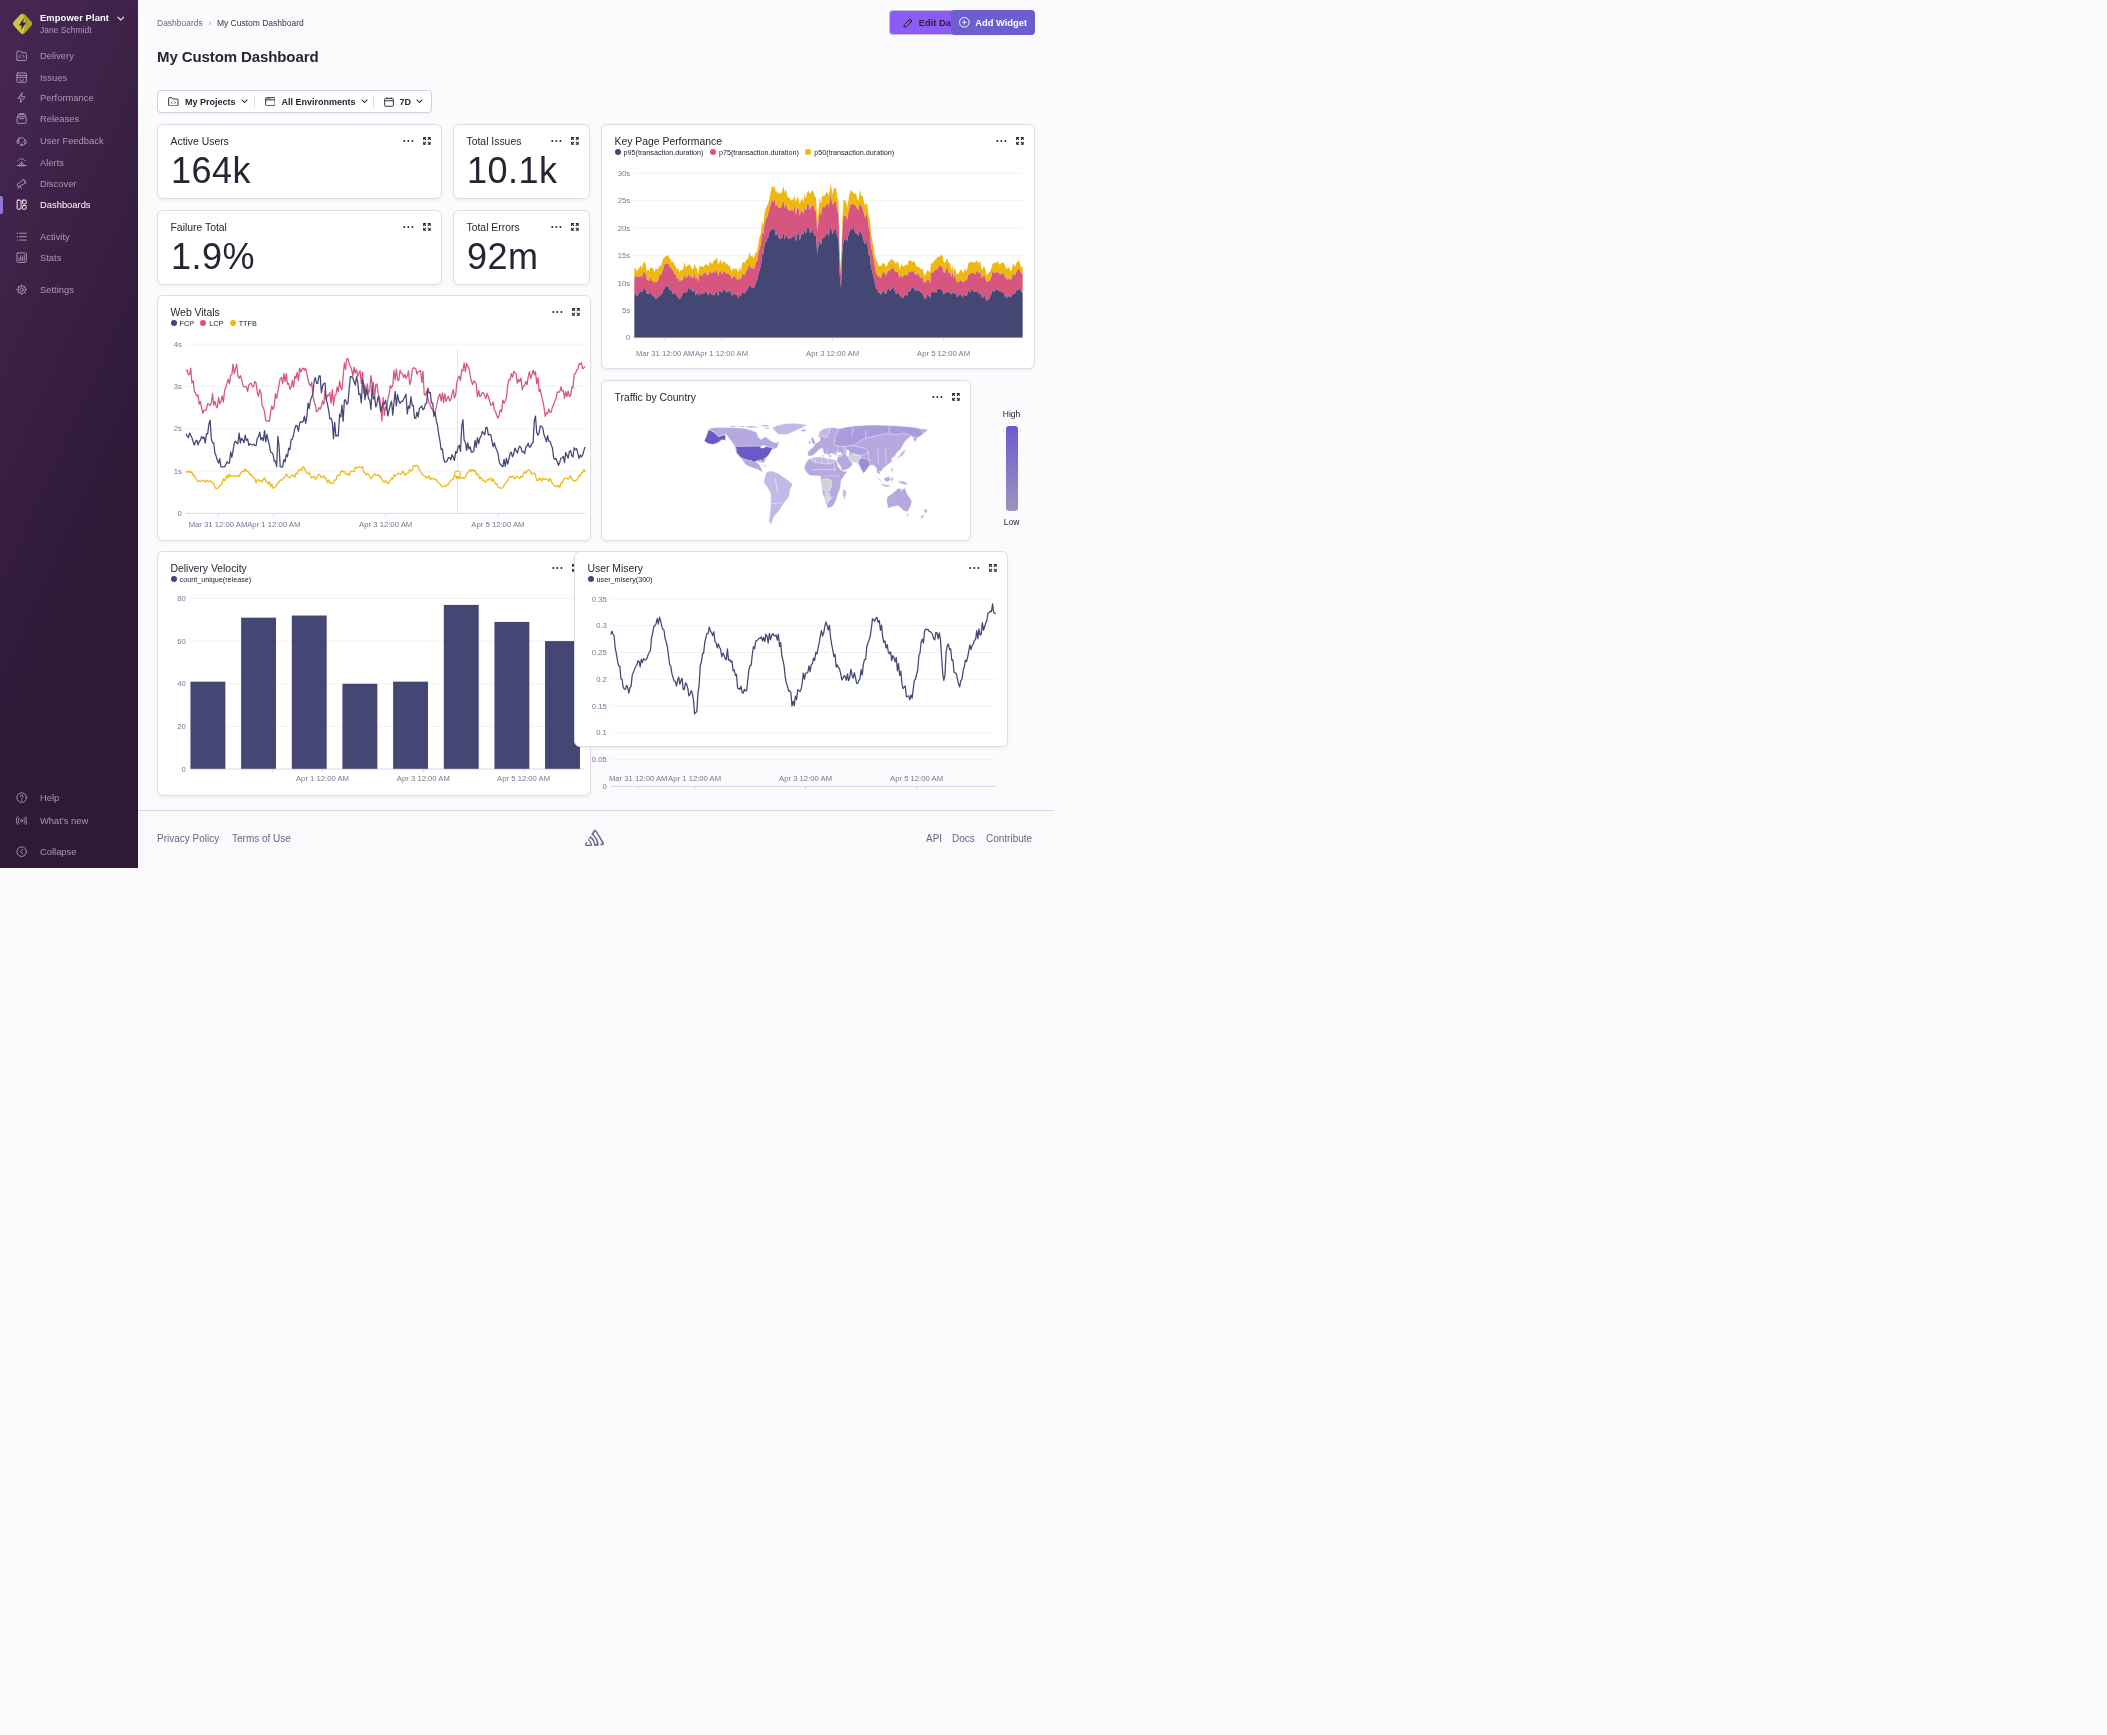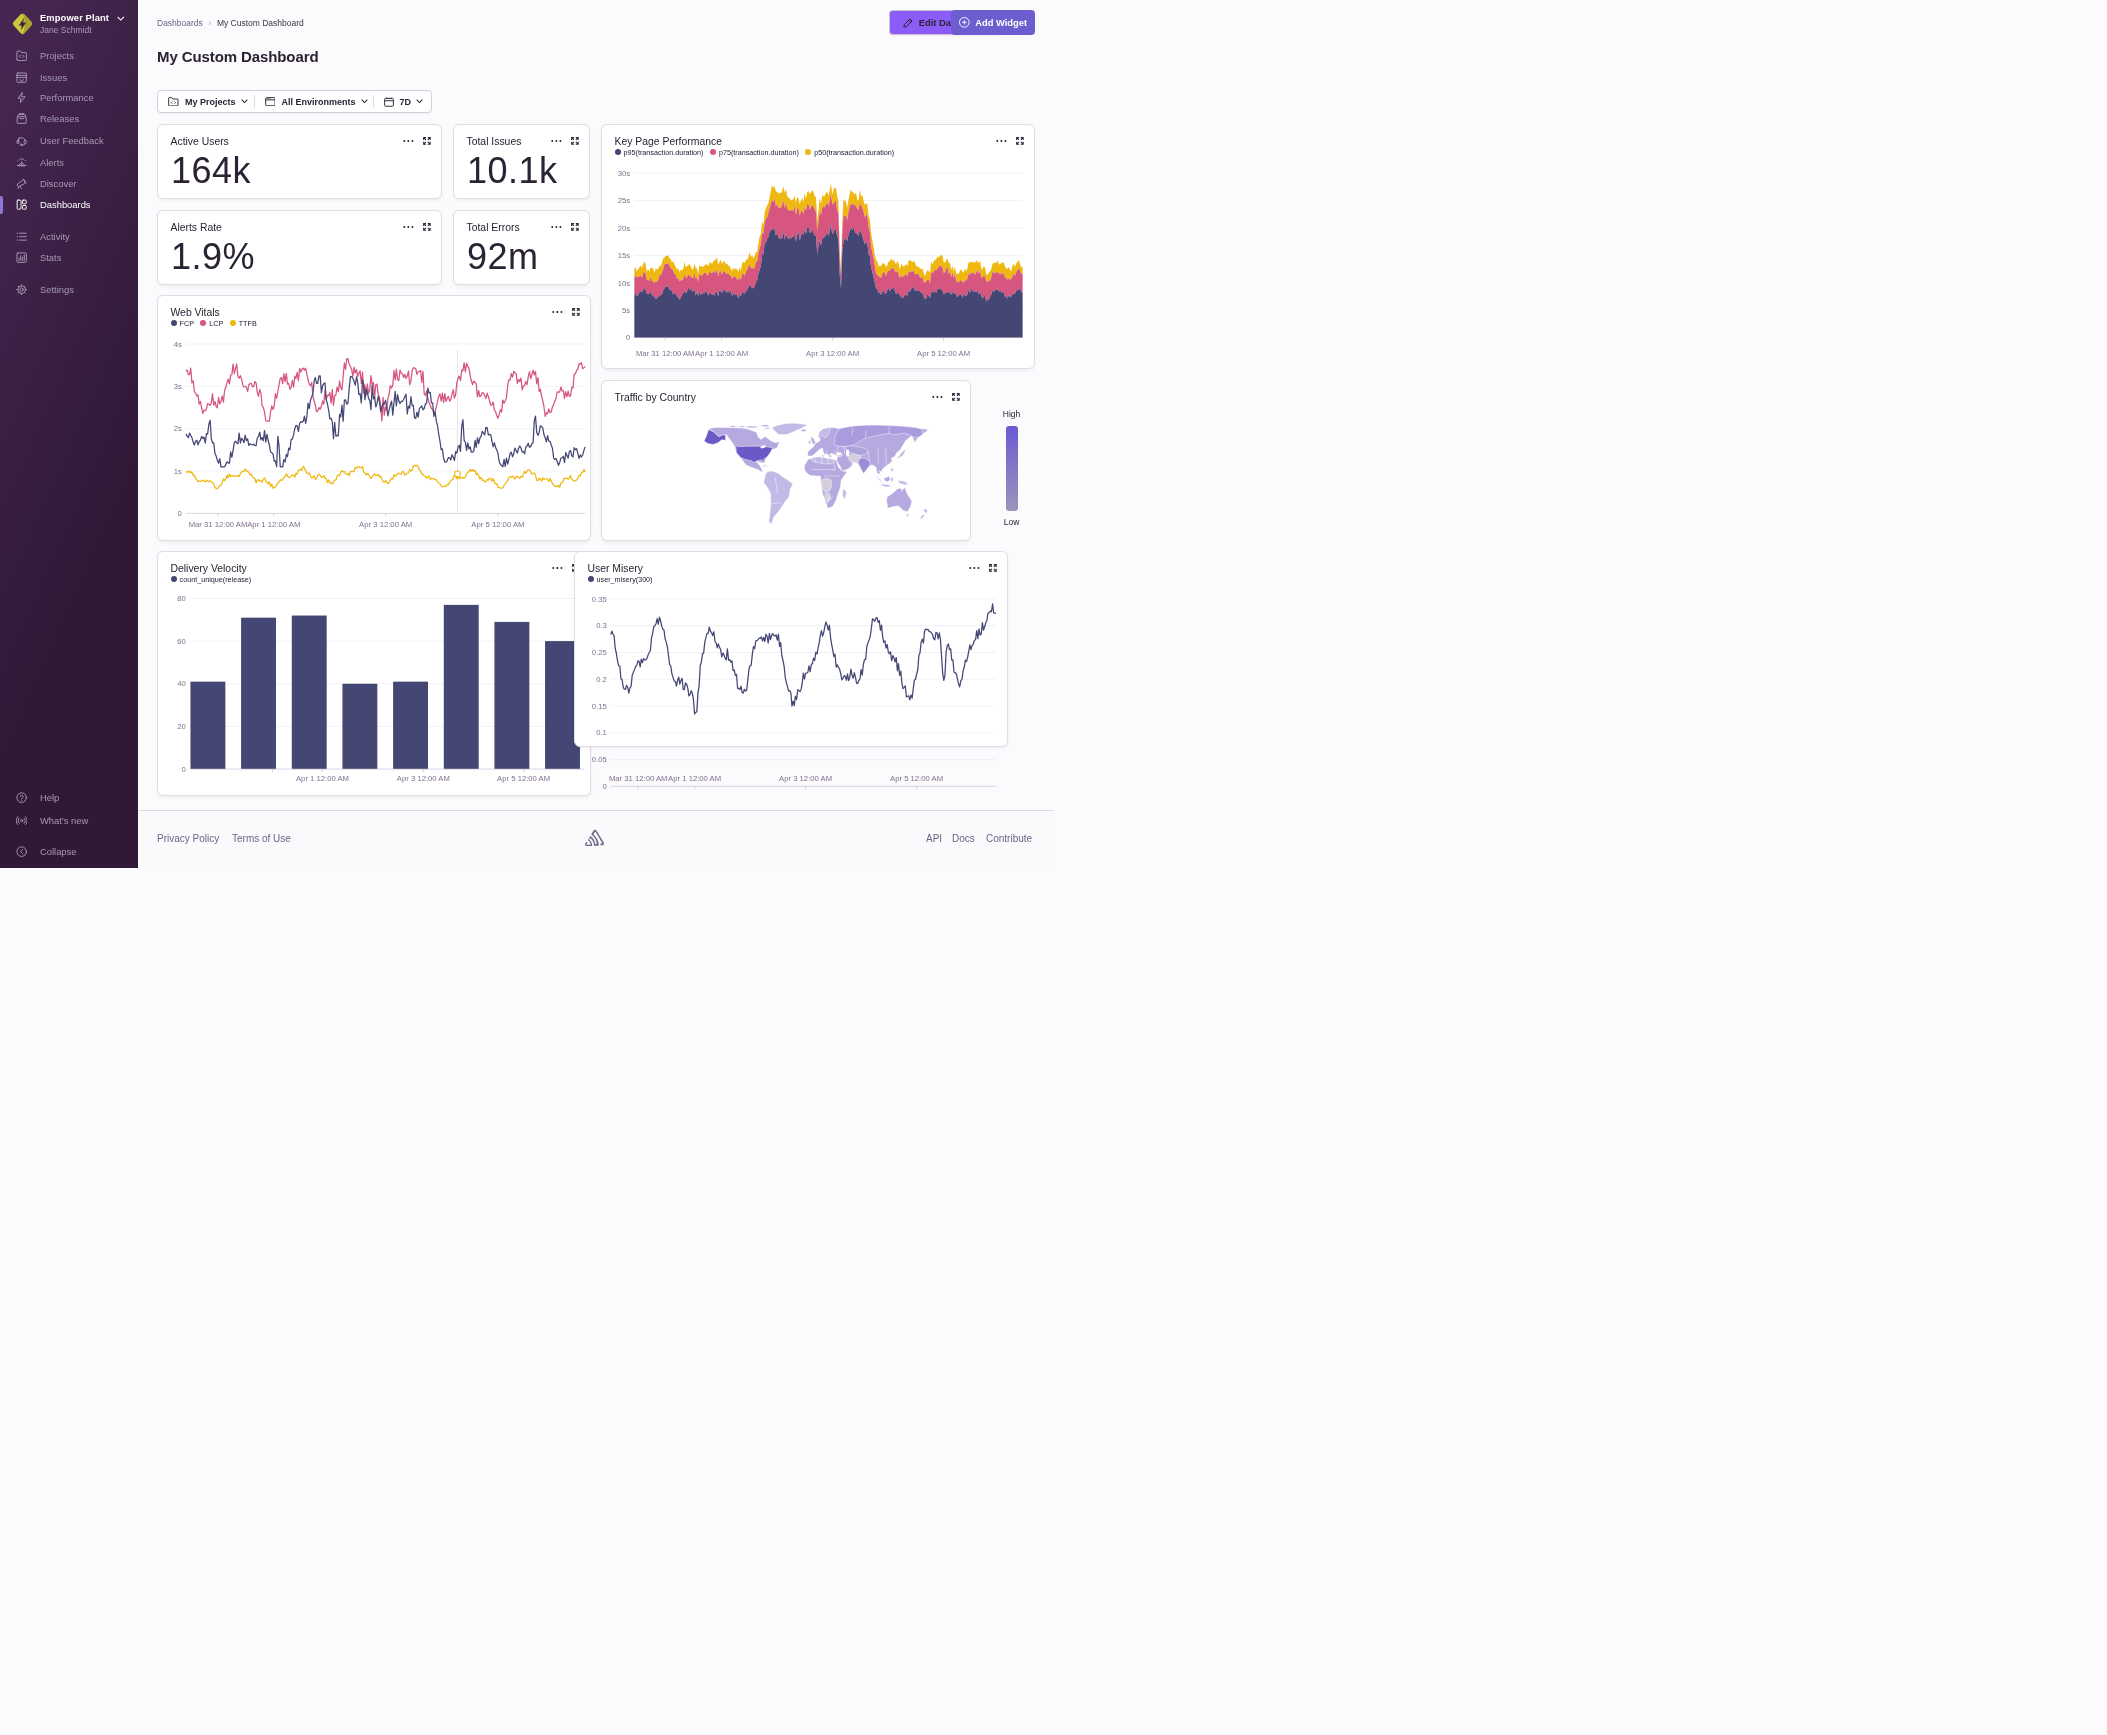--- a/index.html
+++ b/index.html
@@ -45,21 +45,21 @@
   <svg class="abs" style="left:117px;top:16.3px" width="7.5" height="5" viewBox="0 0 12 8" fill="none" stroke="#fff" stroke-width="1.8">
       <path d="M1 1.5 L6 6.5 L11 1.5"></path>
     </svg>
   <div class="orgname">Empower Plant</div>
   <div class="usrname">Jane Schmidt</div>
   <div class="nav" style="top:45px">
       <svg width="11.3" height="11.3" viewBox="0 0 18 18" fill="none" stroke="currentColor" stroke-width="1.5" stroke-linejoin="round" stroke-linecap="round">
         <path d="M1.5 15.5 V3 a1.2 1.2 0 0 1 1.2-1.2 h4.4 l1.8 2.4 h6.4 a1.2 1.2 0 0 1 1.2 1.2 V15.5 a1.2 1.2 0 0 1 -1.2 1.2 H2.7 a1.2 1.2 0 0 1 -1.2-1.2 Z"></path>
         <path d="M7.2 8.2 L5.3 10.1 L7.2 12 M10.8 8.2 L12.7 10.1 L10.8 12"></path>
       </svg>
-      <span>Projects</span>
+      <span>Delivery</span>
     </div>
 <div class="nav" style="top:67px">
       <svg width="11.3" height="11.3" viewBox="0 0 18 18" fill="none" stroke="currentColor" stroke-width="1.5" stroke-linejoin="round" stroke-linecap="round">
         <rect x="1.5" y="1.5" width="15" height="15" rx="1.5"></rect>
         <path d="M1.5 5.3 H16.5 M1.5 8.6 H16.5 M6.2 11.8 a2.8 2.8 0 0 0 5.6 0" fill="none"></path>
       </svg>
       <span>Issues</span>
     </div>
 <div class="nav" style="top:87px">
       <svg width="11.3" height="11.3" viewBox="0 0 18 18" fill="none" stroke="currentColor" stroke-width="1.5" stroke-linejoin="round" stroke-linecap="round">
@@ -223,21 +223,21 @@
         <circle cx="8.5" cy="8" r="1.6"></circle>
         <circle cx="15" cy="8" r="1.6"></circle>
       </svg>
 <svg width="7.8" height="7.8" viewBox="0 0 16 16" fill="none" stroke="#2b2233" stroke-width="2.1" style="margin-left:9.4px">
         <path d="M6.2 1.3 H1.3 V6.2 M1.3 1.3 L6 6 M9.8 1.3 H14.7 V6.2 M14.7 1.3 L10 6 M6.2 14.7 H1.3 V9.8 M1.3 14.7 L6 10 M9.8 14.7 H14.7 V9.8 M14.7 14.7 L10 10"></path>
       </svg>
 </div>
   <div class="big">10.1k</div>
 </div>
 <div class="panel" style="left:157px;top:210px;width:285px;height:75px">
-  <div class="ptitle">Alerts Rate</div>
+  <div class="ptitle">Failure Total</div>
     <div class="picons">
 <svg width="10.7" height="10" viewBox="0 0 17 16" fill="#2b2233">
         <circle cx="2" cy="8" r="1.6"></circle>
         <circle cx="8.5" cy="8" r="1.6"></circle>
         <circle cx="15" cy="8" r="1.6"></circle>
       </svg>
 <svg width="7.8" height="7.8" viewBox="0 0 16 16" fill="none" stroke="#2b2233" stroke-width="2.1" style="margin-left:9.4px">
         <path d="M6.2 1.3 H1.3 V6.2 M1.3 1.3 L6 6 M9.8 1.3 H14.7 V6.2 M14.7 1.3 L10 6 M6.2 14.7 H1.3 V9.8 M1.3 14.7 L6 10 M9.8 14.7 H14.7 V9.8 M14.7 14.7 L10 10"></path>
       </svg>
 </div>

